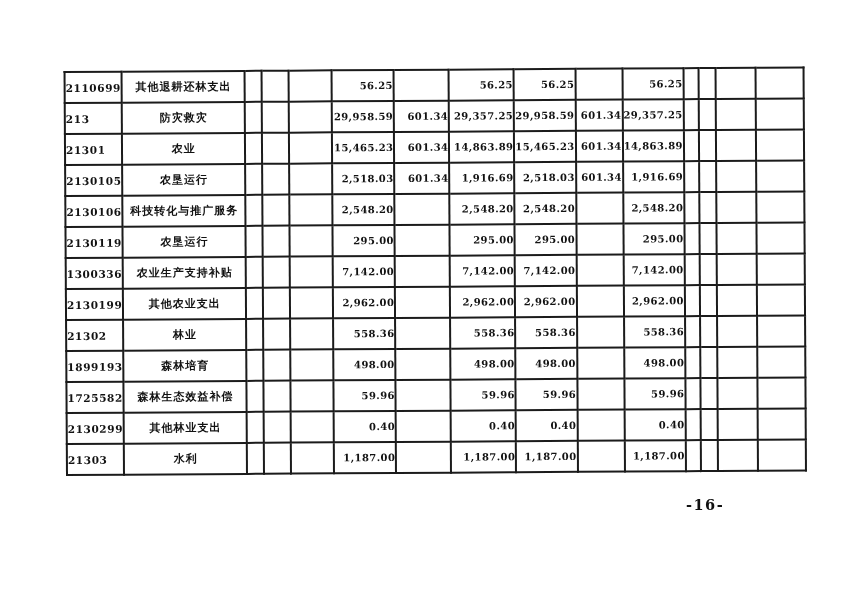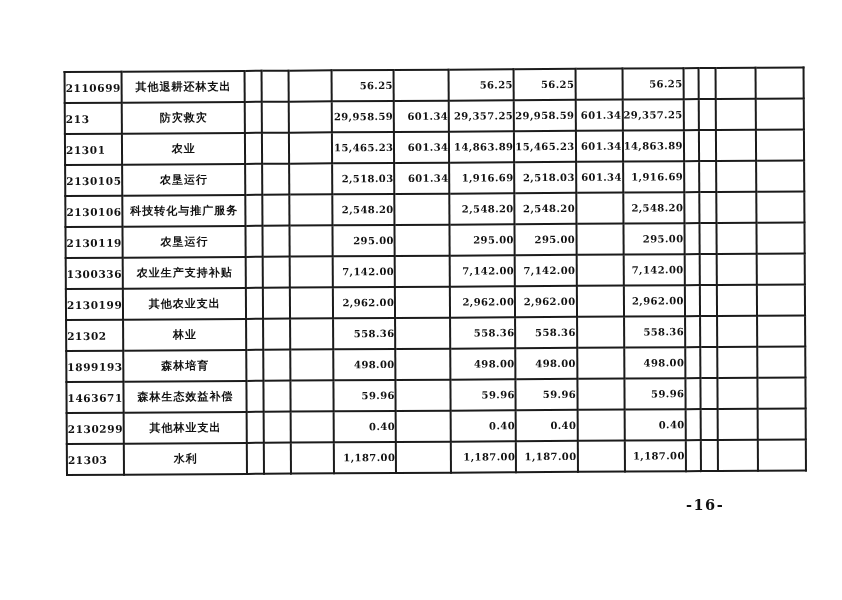--- a/index.html
+++ b/index.html
@@ -252,21 +252,21 @@
           <td class="num">498.00</td>
           <td class="num">498.00</td>
           <td class="num"></td>
           <td class="num">498.00</td>
           <td class="empty"></td>
           <td class="empty"></td>
           <td class="empty"></td>
           <td class="empty"></td>
         </tr>
         <tr>
-          <td class="code">1463671</td>
+          <td class="code">1725582</td>
           <td class="name">森林生态效益补偿</td>
           <td class="empty"></td>
           <td class="empty"></td>
           <td class="empty"></td>
           <td class="num">59.96</td>
           <td class="num"></td>
           <td class="num">59.96</td>
           <td class="num">59.96</td>
           <td class="num"></td>
           <td class="num">59.96</td>

